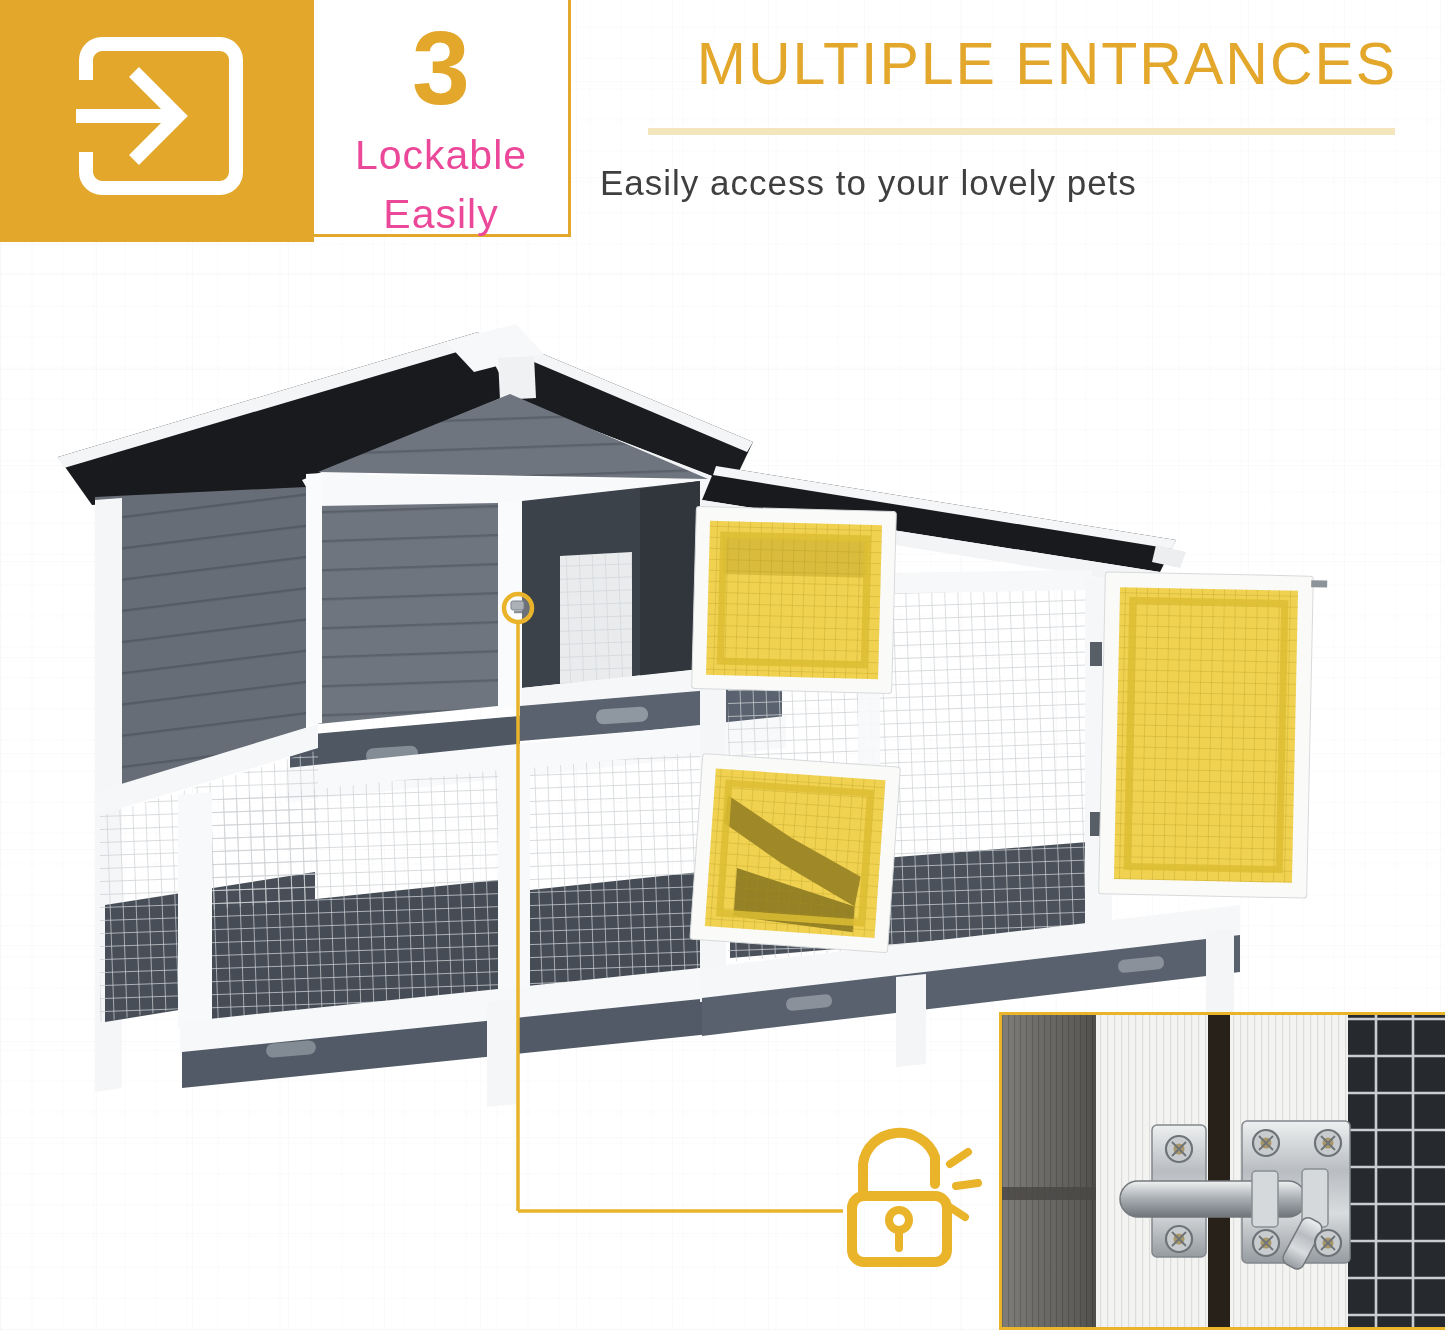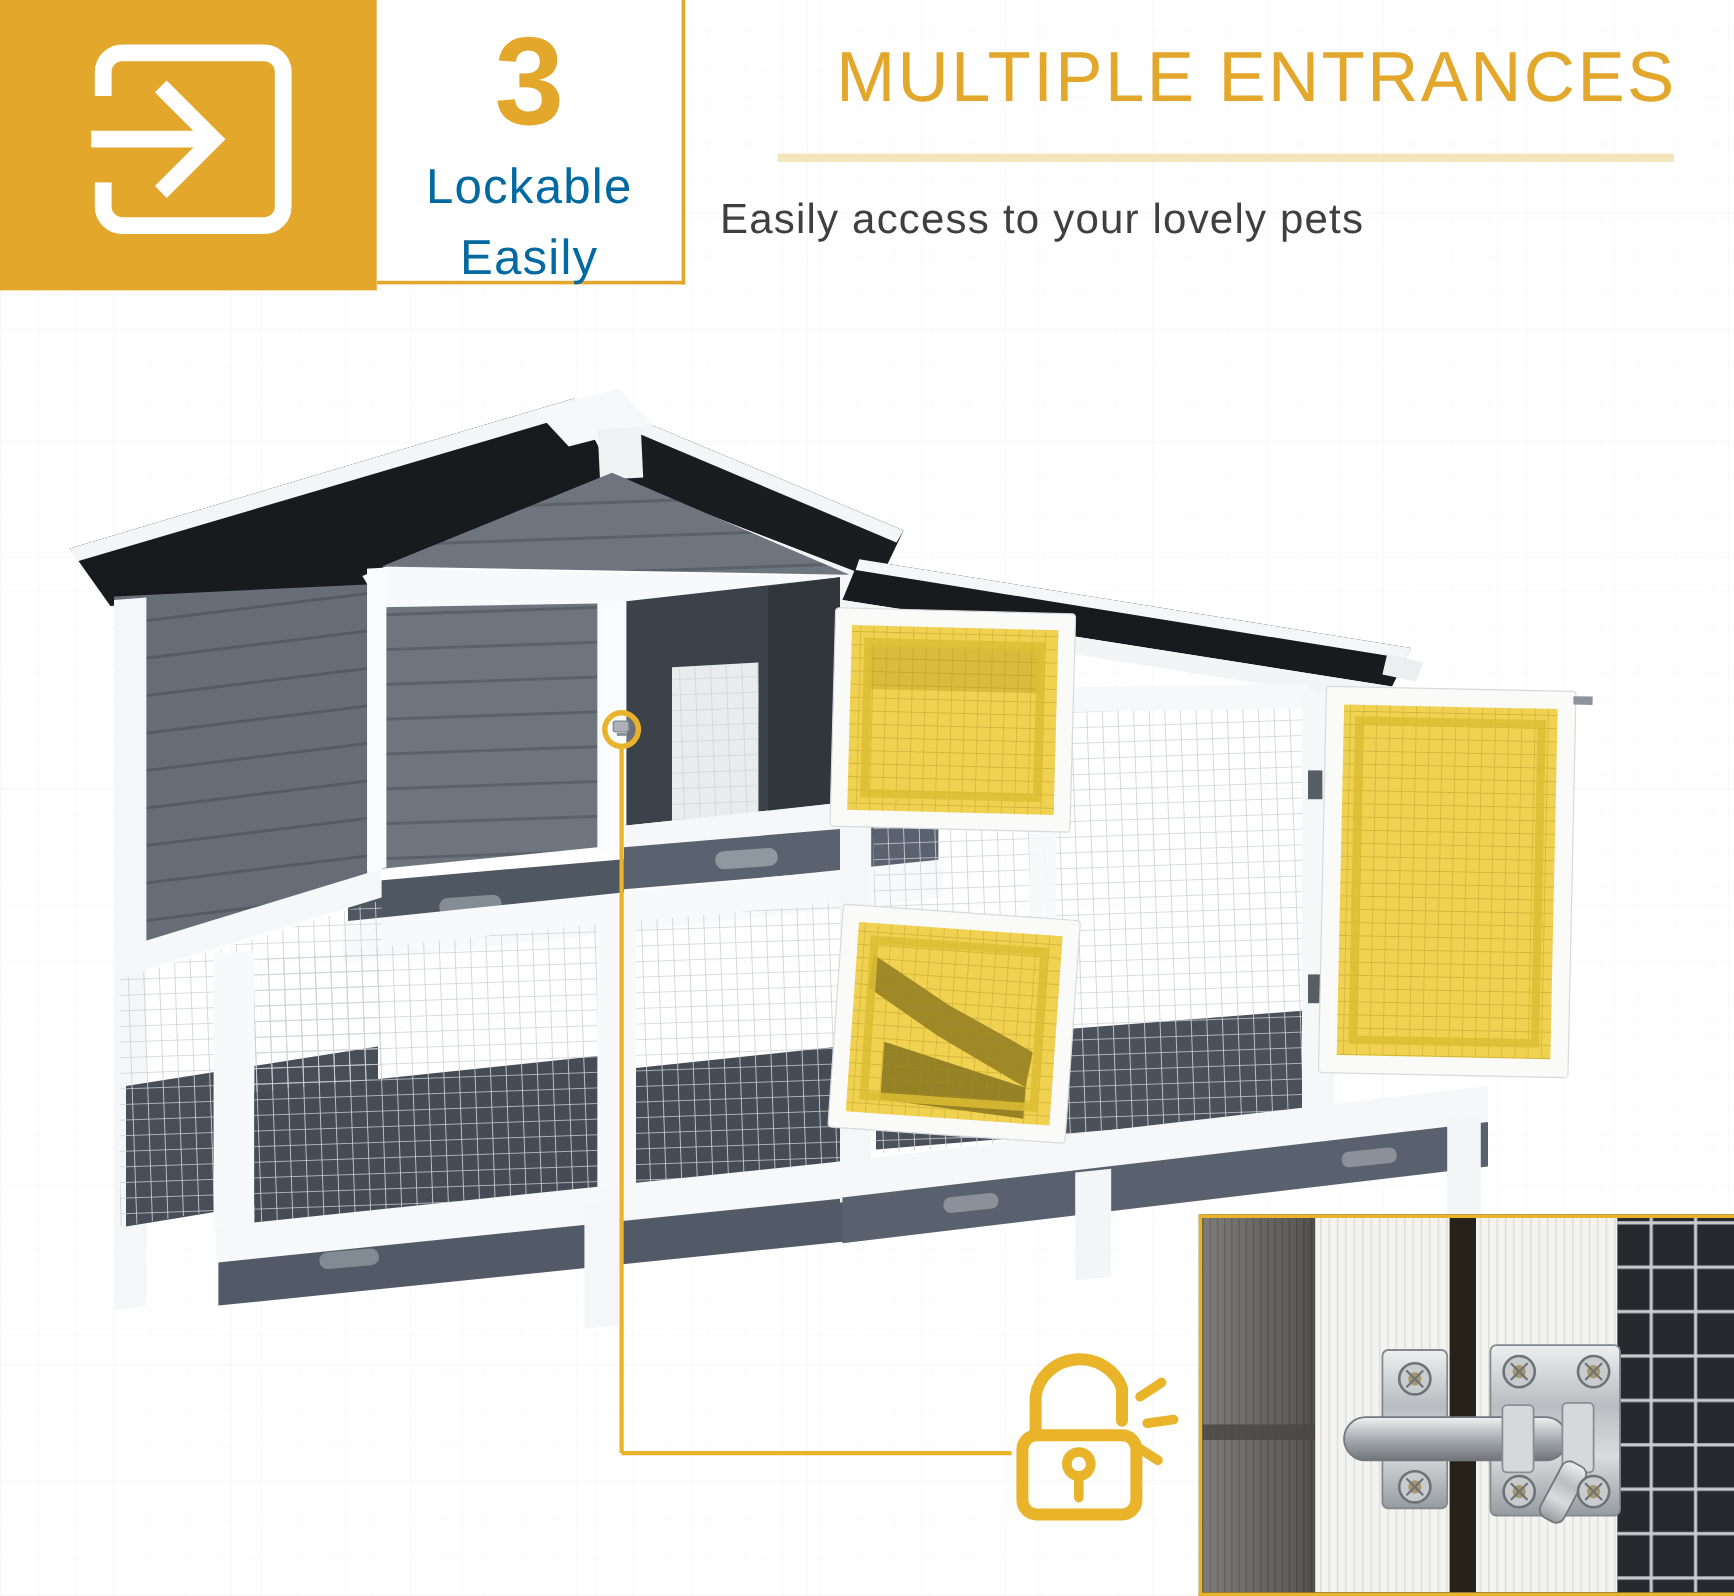--- a/index.html
+++ b/index.html
@@ -10,21 +10,21 @@
       repeating-linear-gradient(0deg, rgba(190,190,190,.14) 0 1px, transparent 1px 96px),
       repeating-linear-gradient(90deg, rgba(190,190,190,.14) 0 1px, transparent 1px 96px),
       repeating-linear-gradient(0deg, rgba(200,200,200,.07) 0 2px, transparent 2px 31px),
       repeating-linear-gradient(90deg, rgba(200,200,200,.07) 0 2px, transparent 2px 31px);}
   .gold-block{position:absolute;left:0;top:0;width:314px;height:242px;background:#E3A72C;}
   .gold-block svg{position:absolute;left:70px;top:36px;}
   .badge-box{position:absolute;left:314px;top:0;width:257px;height:237px;background:#fff;
       border:3px solid #E3A72C;border-top:none;border-left:none;box-sizing:border-box;
       text-align:center;}
   .badge-num{color:#E3A72C;font-size:104px;font-weight:700;line-height:1;margin-top:16px;}
-  .badge-label{color:#0369a1;font-size:41px;font-weight:300;line-height:1.45;margin-top:6px;
+  .badge-label{color:#ec4899;font-size:41px;font-weight:300;line-height:1.45;margin-top:6px;
       letter-spacing:1px;}
   .headline{position:absolute;left:624px;top:30px;width:846px;text-align:center;
       color:#E3A72C;font-size:59px;font-weight:400;letter-spacing:2px;}
   .divider{position:absolute;left:648px;top:128px;width:747px;height:7px;background:#F3E6BC;}
   .subtitle{position:absolute;left:600px;top:163px;width:846px;text-align:left;
       color:#3F3F3F;font-size:35px;font-weight:300;letter-spacing:1px;}
   .hutch-svg{position:absolute;left:0;top:0;}
   .inset{position:absolute;left:999px;top:1012px;width:446px;height:318px;
       border:3px solid #E9B32A;border-right:none;box-sizing:border-box;overflow:hidden;
       background:#26292D;}

